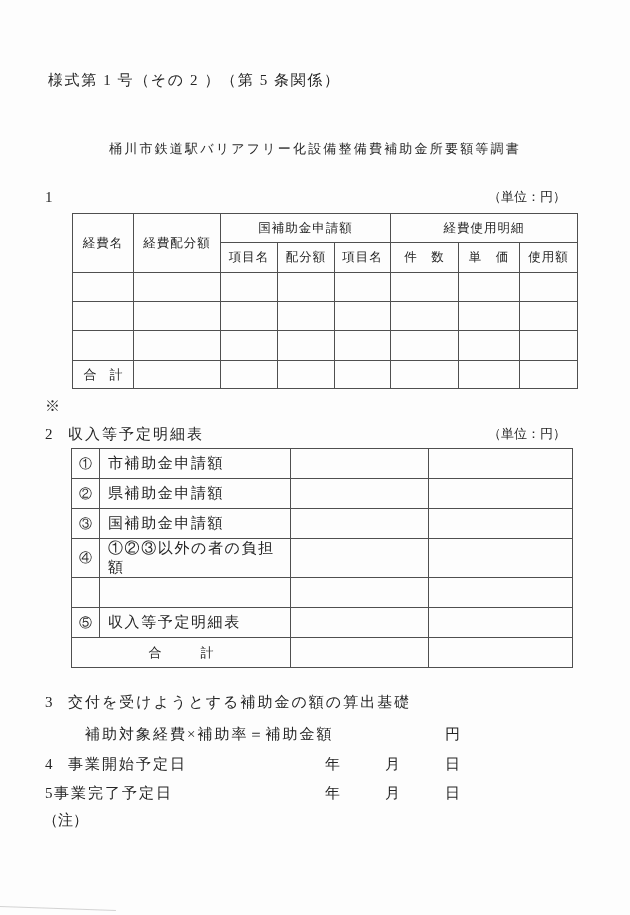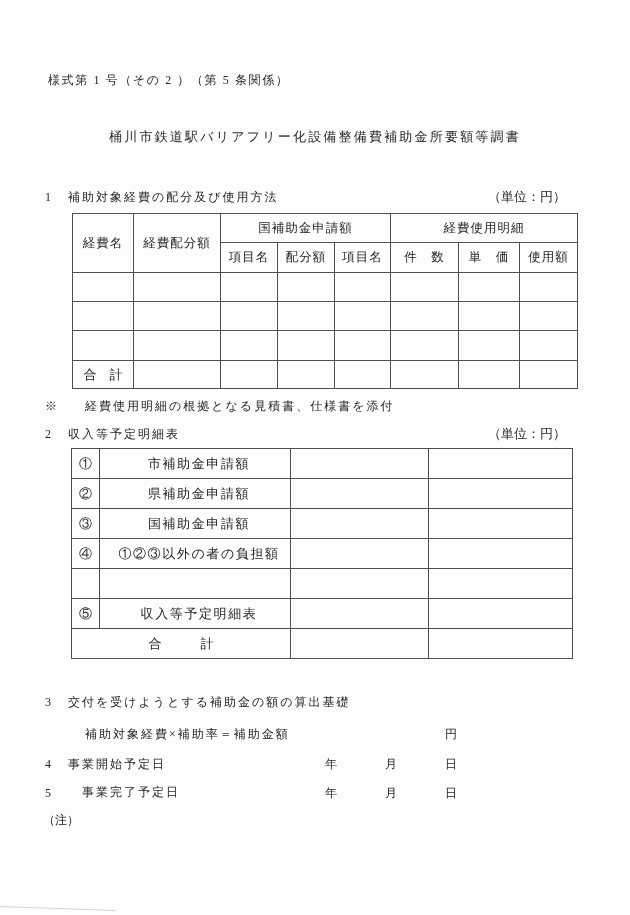--- a/index.html
+++ b/index.html
@@ -6,54 +6,53 @@
   body{
     width:630px;height:915px;
     background:#fdfdfd;
     font-family:"Liberation Serif","DejaVu Serif",serif;
     color:#262626;
     position:relative;
     overflow:hidden;
   }
   .page{position:absolute;inset:0;background:#fdfdfd;}
   .abs{position:absolute;white-space:nowrap;line-height:15px;}
-  .t13{font-size:12px;letter-spacing:2px;}
-  .title{font-size:13px;letter-spacing:2.2px;width:630px;text-align:center;}
+  .t13{font-size:15px;letter-spacing:2px;}
+  .title{font-size:13px;letter-spacing:2.2px;width:630px;text-align:center;margin-top:12px;}
   .unit{font-size:13px;letter-spacing:0;}
   table{border-collapse:collapse;table-layout:fixed;position:absolute;}
   td,th{
     border:1px solid #4f4f4f;
     font-weight:normal;
     font-size:12.5px;
     letter-spacing:1px;
     text-align:center;
     vertical-align:middle;
     padding:0;
     overflow:hidden;
   }
-  .lbl{text-align:center;padding-left:8px;letter-spacing:1.6px;font-size:13px;}
+  .lbl{text-align:left;padding-left:8px;letter-spacing:1.6px;font-size:15px;}
   .catHead{text-align:left;padding-left:41px;letter-spacing:0;font-size:13px;}
   .noCell{font-size:13px;letter-spacing:0;}
   .totalCell{font-size:13px;letter-spacing:0;}
   .artifact{
     position:absolute;left:0;top:906px;width:116px;height:1px;
     background:#bdbdbd;transform:rotate(2deg);transform-origin:left center;opacity:.65;
   }
 </style>
 </head>
 <body>
 
 <div class="page">
 
   <div class="abs t13" style="left:48px;top:73px;letter-spacing:1.6px;">様式第 1 号（その 2 ）（第 5 条関係）</div>
 
   <div class="abs title" style="left:0;top:129px;">桶川市鉄道駅バリアフリー化設備整備費補助金所要額等調書</div>
 
   <span class="abs t13" style="left:45px;top:190px;">1</span>
-  <span class="abs t13" style="left:68px;top:190px;">補助対象経費の配分及び使用方法</span>
   <span class="abs unit" style="left:488px;top:189px;">（単位：円）</span>
 
   <table style="left:72px;top:213px;width:505px;">
     <colgroup>
       <col style="width:61px">
         <col style="width:87px">
         <col style="width:57px">
         <col style="width:57px">
       <col style="width:56px">
         <col style="width:68px">
@@ -112,21 +111,20 @@
       <td></td>
           <td></td>
       <td></td>
           <td></td>
       <td></td>
     </tr>
   </tbody>
     </table>
 
   <span class="abs t13" style="left:45px;top:399px;letter-spacing:0;">※</span>
-  <span class="abs t13" style="left:85px;top:399px;">経費使用明細の根拠となる見積書、仕様書を添付</span>
 
   <span class="abs t13" style="left:45px;top:427px;">2</span>
   <span class="abs t13" style="left:68px;top:427px;">収入等予定明細表</span>
   <span class="abs unit" style="left:488px;top:426px;">（単位：円）</span>
 
   <table style="left:71px;top:448px;width:501px;">
     <colgroup>
       <col style="width:28px">
         <col style="width:191px">
         <col style="width:138px">
@@ -182,21 +180,21 @@
   <span class="abs t13" style="left:68px;top:695px;">交付を受けようとする補助金の額の算出基礎</span>
   <span class="abs t13" style="left:445px;top:727px;">円</span>
 
   <span class="abs t13" style="left:45px;top:757px;">4</span>
   <span class="abs t13" style="left:68px;top:757px;">事業開始予定日</span>
   <span class="abs t13" style="left:325px;top:757px;">年</span>
   <span class="abs t13" style="left:385px;top:757px;">月</span>
   <span class="abs t13" style="left:445px;top:757px;">日</span>
 
   <span class="abs t13" style="left:45px;top:786px;">5</span>
-  <span class="abs t13" style="left:82px;top:786px;font-family:Liberation Mono, monospace;">事業完了予定日</span>
+  <span class="abs t13" style="left:54px;top:786px;">事業完了予定日</span>
   <span class="abs t13" style="left:325px;top:786px;">年</span>
   <span class="abs t13" style="left:385px;top:786px;">月</span>
   <span class="abs t13" style="left:445px;top:786px;">日</span>
 
   <span class="abs t13" style="left:43px;top:813px;letter-spacing:0;">（注）</span>
 
   <div class="artifact"></div>
 
 </div>
 

